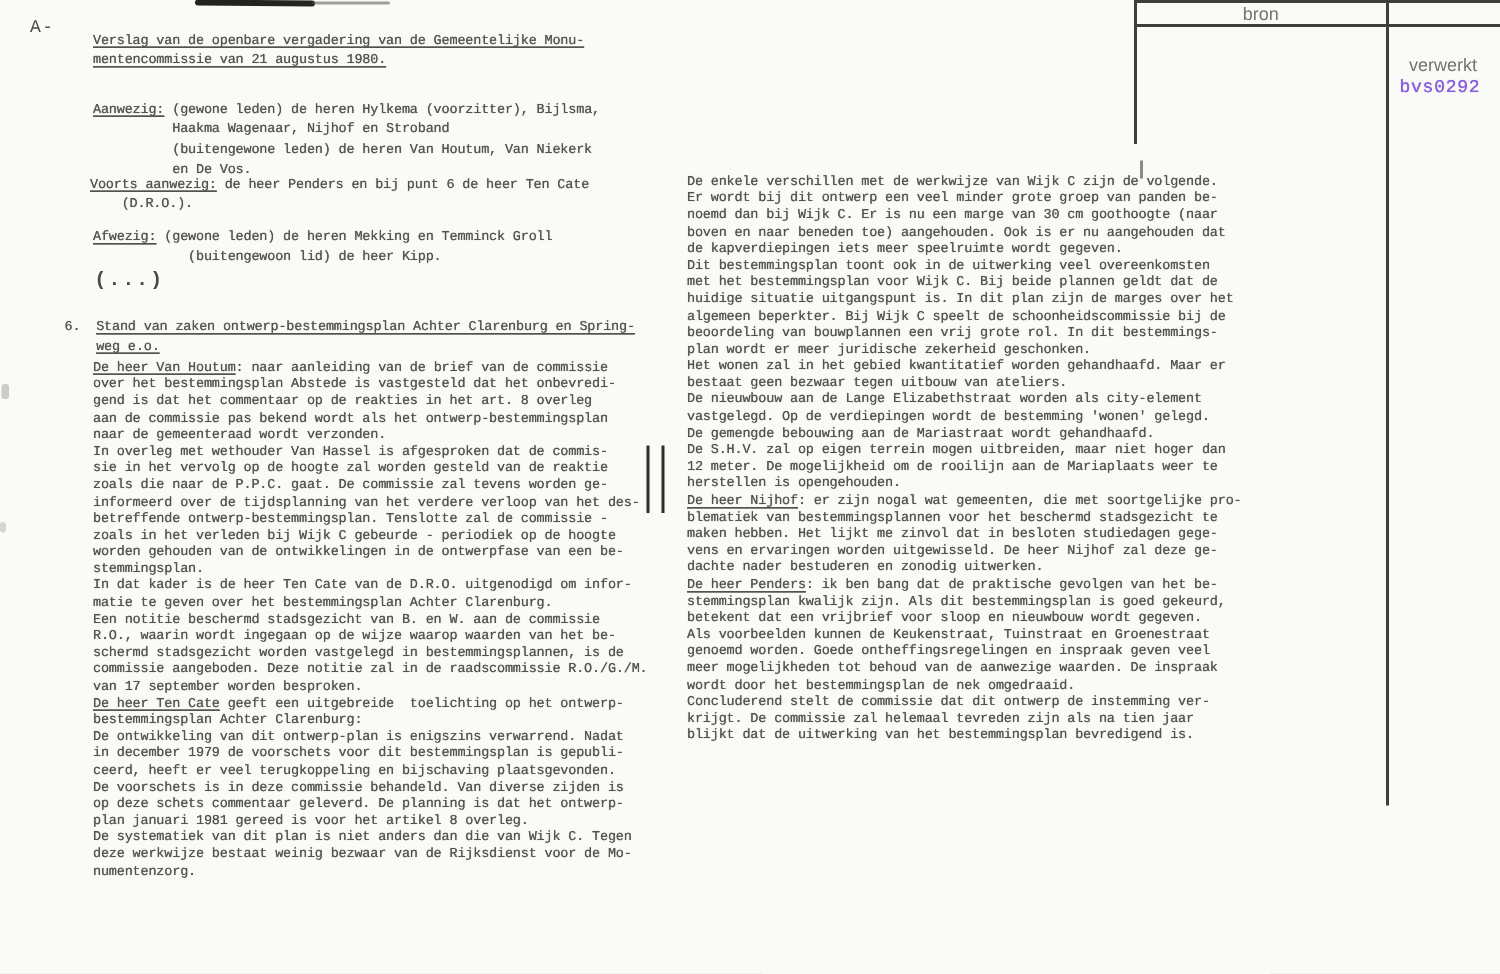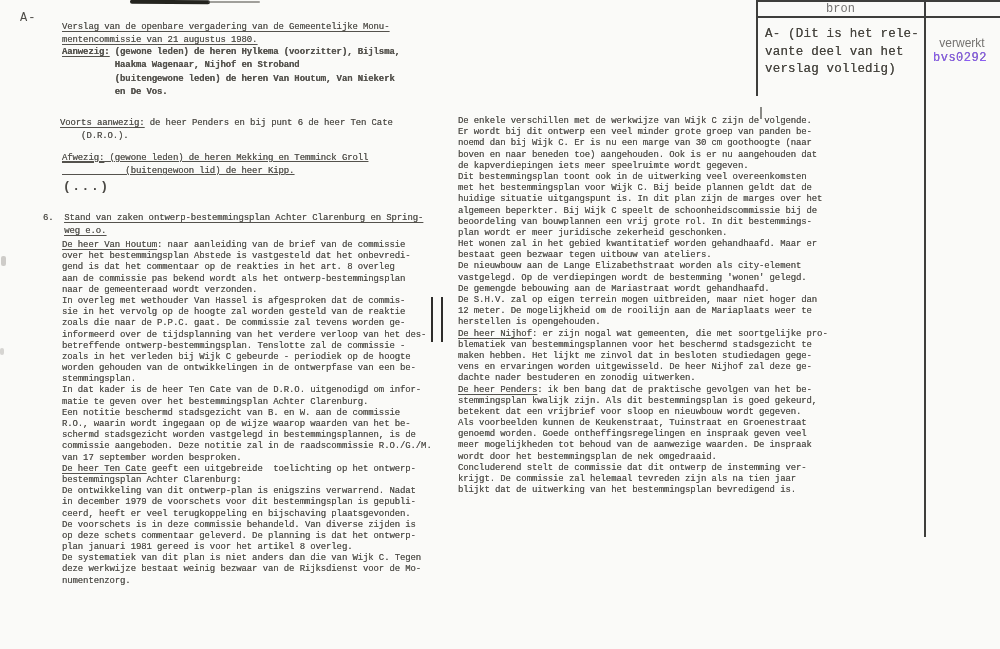--- a/index.html
+++ b/index.html
@@ -37,21 +37,21 @@
   .reg-hline-top{left:756px;top:0;width:244px;height:1.5px;}
   .reg-hline-head{left:756px;top:16px;width:244px;height:1.5px;}
   .reg-vline-left{left:756px;top:0;width:1.5px;height:96px;}
   .reg-vline-mid{left:924px;top:0;width:1.5px;height:537px;}
   .reg-tick{left:760px;top:107px;width:1.5px;height:12px;background:#8a8a86;}
   .reg-label{
     position:absolute;top:2px;
     font-family:"Liberation Sans","DejaVu Sans",sans-serif;
     font-size:12px;color:#747270;text-align:center;
   }
-  .reg-label-bron{left:757px;width:167px;font-family:Liberation Mono, monospace;}
+  .reg-label-bron{left:757px;width:167px;}
   .reg-label-verwerkt{left:925px;width:74px;margin-top:34px;}
   .reg-note{
     position:absolute;left:765px;top:26px;
     white-space:pre;font-size:12.5px;color:#47453f;
     letter-spacing:0.2px;
     text-shadow:0 0 0.5px rgba(71,69,63,0.85);
   }
   .reg-note .line{display:block;height:17.5px;line-height:17.5px;}
   .reg-code{
     position:absolute;left:933px;top:51px;
@@ -81,27 +81,26 @@
 
   <div class="corner-mark">A-</div>
 
   <div class="reg-line reg-hline-top"></div>
   <div class="reg-line reg-hline-head"></div>
   <div class="reg-line reg-vline-left"></div>
   <div class="reg-line reg-vline-mid"></div>
   <div class="reg-tick reg-line"></div>
   <div class="reg-label reg-label-bron">bron</div>
   <div class="reg-label reg-label-verwerkt">verwerkt</div>
-  <div class="reg-note"><div class="line">A- (Dit is het rele-</div><div class="line">vante deel van het</div><div class="line">verslag volledig)</div></div>
   <div class="reg-code">bvs0292</div>
 
   <div class="tblock lh13" style="left:62px;top:21px;"><div class="line"><span class="ul">Verslag van de openbare vergadering van de Gemeentelijke Monu-</span></div><div class="line"><span class="ul">mentencommissie van 21 augustus 1980.</span></div></div>
-  <div class="tblock lh13" style="left:62px;top:46px;font-weight:bold;"><div class="line"><span class="ul">Aanwezig:</span> (gewone leden) de heren Hylkema (voorzitter), Bijlsma,</div><div class="line">          Haakma Wagenaar, Nijhof en Stroband</div><div class="line">          (buitengewone leden) de heren Van Houtum, Van Niekerk</div><div class="line">          en De Vos.</div></div>
+  <div class="tblock lh13" style="left:62px;top:67px;"><div class="line"><span class="ul">Aanwezig:</span> (gewone leden) de heren Hylkema (voorzitter), Bijlsma,</div><div class="line">          Haakma Wagenaar, Nijhof en Stroband</div><div class="line">          (buitengewone leden) de heren Van Houtum, Van Niekerk</div><div class="line">          en De Vos.</div></div>
   <div class="tblock lh13" style="left:60px;top:117px;"><div class="line"><span class="ul">Voorts aanwezig:</span> de heer Penders en bij punt 6 de heer Ten Cate</div><div class="line">    (D.R.O.).</div></div>
-  <div class="tblock lh13" style="left:62px;top:152px;text-decoration:underline;"><div class="line"><span class="ul">Afwezig:</span> (gewone leden) de heren Mekking en Temminck Groll</div><div class="line">            (buitengewoon lid) de heer Kipp.</div></div>
+  <div class="tblock lh13" style="left:62px;top:152px;"><div class="line"><span class="ul">Afwezig:</span> (gewone leden) de heren Mekking en Temminck Groll</div><div class="line">            (buitengewoon lid) de heer Kipp.</div></div>
   <div class="ellipsis-mark">(...)</div>
   <div class="tblock lh13" style="left:43px;top:212px;"><div class="line">6.  <span class="ul">Stand van zaken ontwerp-bestemmingsplan Achter Clarenburg en Spring-</span></div><div class="line">    <span class="ul">weg e.o.</span></div></div>
   <div class="tblock lh11" style="left:62px;top:240px;"><div class="line"><span class="ul">De heer Van Houtum</span>: naar aanleiding van de brief van de commissie</div><div class="line">over het bestemmingsplan Abstede is vastgesteld dat het onbevredi-</div><div class="line">gend is dat het commentaar op de reakties in het art. 8 overleg</div><div class="line">aan de commissie pas bekend wordt als het ontwerp-bestemmingsplan</div><div class="line">naar de gemeenteraad wordt verzonden.</div><div class="line">In overleg met wethouder Van Hassel is afgesproken dat de commis-</div><div class="line">sie in het vervolg op de hoogte zal worden gesteld van de reaktie</div><div class="line">zoals die naar de P.P.C. gaat. De commissie zal tevens worden ge-</div><div class="line">informeerd over de tijdsplanning van het verdere verloop van het des-</div><div class="line">betreffende ontwerp-bestemmingsplan. Tenslotte zal de commissie -</div><div class="line">zoals in het verleden bij Wijk C gebeurde - periodiek op de hoogte</div><div class="line">worden gehouden van de ontwikkelingen in de ontwerpfase van een be-</div><div class="line">stemmingsplan.</div><div class="line">In dat kader is de heer Ten Cate van de D.R.O. uitgenodigd om infor-</div><div class="line">matie te geven over het bestemmingsplan Achter Clarenburg.</div><div class="line">Een notitie beschermd stadsgezicht van B. en W. aan de commissie</div><div class="line">R.O., waarin wordt ingegaan op de wijze waarop waarden van het be-</div><div class="line">schermd stadsgezicht worden vastgelegd in bestemmingsplannen, is de</div><div class="line">commissie aangeboden. Deze notitie zal in de raadscommissie R.O./G./M.</div><div class="line">van 17 september worden besproken.</div><div class="line"><span class="ul">De heer Ten Cate</span> geeft een uitgebreide  toelichting op het ontwerp-</div><div class="line">bestemmingsplan Achter Clarenburg:</div><div class="line">De ontwikkeling van dit ontwerp-plan is enigszins verwarrend. Nadat</div><div class="line">in december 1979 de voorschets voor dit bestemmingsplan is gepubli-</div><div class="line">ceerd, heeft er veel terugkoppeling en bijschaving plaatsgevonden.</div><div class="line">De voorschets is in deze commissie behandeld. Van diverse zijden is</div><div class="line">op deze schets commentaar geleverd. De planning is dat het ontwerp-</div><div class="line">plan januari 1981 gereed is voor het artikel 8 overleg.</div><div class="line">De systematiek van dit plan is niet anders dan die van Wijk C. Tegen</div><div class="line">deze werkwijze bestaat weinig bezwaar van de Rijksdienst voor de Mo-</div><div class="line">numentenzorg.</div></div>
 
   <div class="tblock lh11" style="left:458px;top:116px;"><div class="line">De enkele verschillen met de werkwijze van Wijk C zijn de volgende.</div><div class="line">Er wordt bij dit ontwerp een veel minder grote groep van panden be-</div><div class="line">noemd dan bij Wijk C. Er is nu een marge van 30 cm goothoogte (naar</div><div class="line">boven en naar beneden toe) aangehouden. Ook is er nu aangehouden dat</div><div class="line">de kapverdiepingen iets meer speelruimte wordt gegeven.</div><div class="line">Dit bestemmingsplan toont ook in de uitwerking veel overeenkomsten</div><div class="line">met het bestemmingsplan voor Wijk C. Bij beide plannen geldt dat de</div><div class="line">huidige situatie uitgangspunt is. In dit plan zijn de marges over het</div><div class="line">algemeen beperkter. Bij Wijk C speelt de schoonheidscommissie bij de</div><div class="line">beoordeling van bouwplannen een vrij grote rol. In dit bestemmings-</div><div class="line">plan wordt er meer juridische zekerheid geschonken.</div><div class="line">Het wonen zal in het gebied kwantitatief worden gehandhaafd. Maar er</div><div class="line">bestaat geen bezwaar tegen uitbouw van ateliers.</div><div class="line">De nieuwbouw aan de Lange Elizabethstraat worden als city-element</div><div class="line">vastgelegd. Op de verdiepingen wordt de bestemming 'wonen' gelegd.</div><div class="line">De gemengde bebouwing aan de Mariastraat wordt gehandhaafd.</div><div class="line">De S.H.V. zal op eigen terrein mogen uitbreiden, maar niet hoger dan</div><div class="line">12 meter. De mogelijkheid om de rooilijn aan de Mariaplaats weer te</div><div class="line">herstellen is opengehouden.</div><div class="line"><span class="ul">De heer Nijhof</span>: er zijn nogal wat gemeenten, die met soortgelijke pro-</div><div class="line">blematiek van bestemmingsplannen voor het beschermd stadsgezicht te</div><div class="line">maken hebben. Het lijkt me zinvol dat in besloten studiedagen gege-</div><div class="line">vens en ervaringen worden uitgewisseld. De heer Nijhof zal deze ge-</div><div class="line">dachte nader bestuderen en zonodig uitwerken.</div><div class="line"><span class="ul">De heer Penders</span>: ik ben bang dat de praktische gevolgen van het be-</div><div class="line">stemmingsplan kwalijk zijn. Als dit bestemmingsplan is goed gekeurd,</div><div class="line">betekent dat een vrijbrief voor sloop en nieuwbouw wordt gegeven.</div><div class="line">Als voorbeelden kunnen de Keukenstraat, Tuinstraat en Groenestraat</div><div class="line">genoemd worden. Goede ontheffingsregelingen en inspraak geven veel</div><div class="line">meer mogelijkheden tot behoud van de aanwezige waarden. De inspraak</div><div class="line">wordt door het bestemmingsplan de nek omgedraaid.</div><div class="line">Concluderend stelt de commissie dat dit ontwerp de instemming ver-</div><div class="line">krijgt. De commissie zal helemaal tevreden zijn als na tien jaar</div><div class="line">blijkt dat de uitwerking van het bestemmingsplan bevredigend is.</div></div>
 
   <div class="margin-mark"></div>
 
 </div>
 

